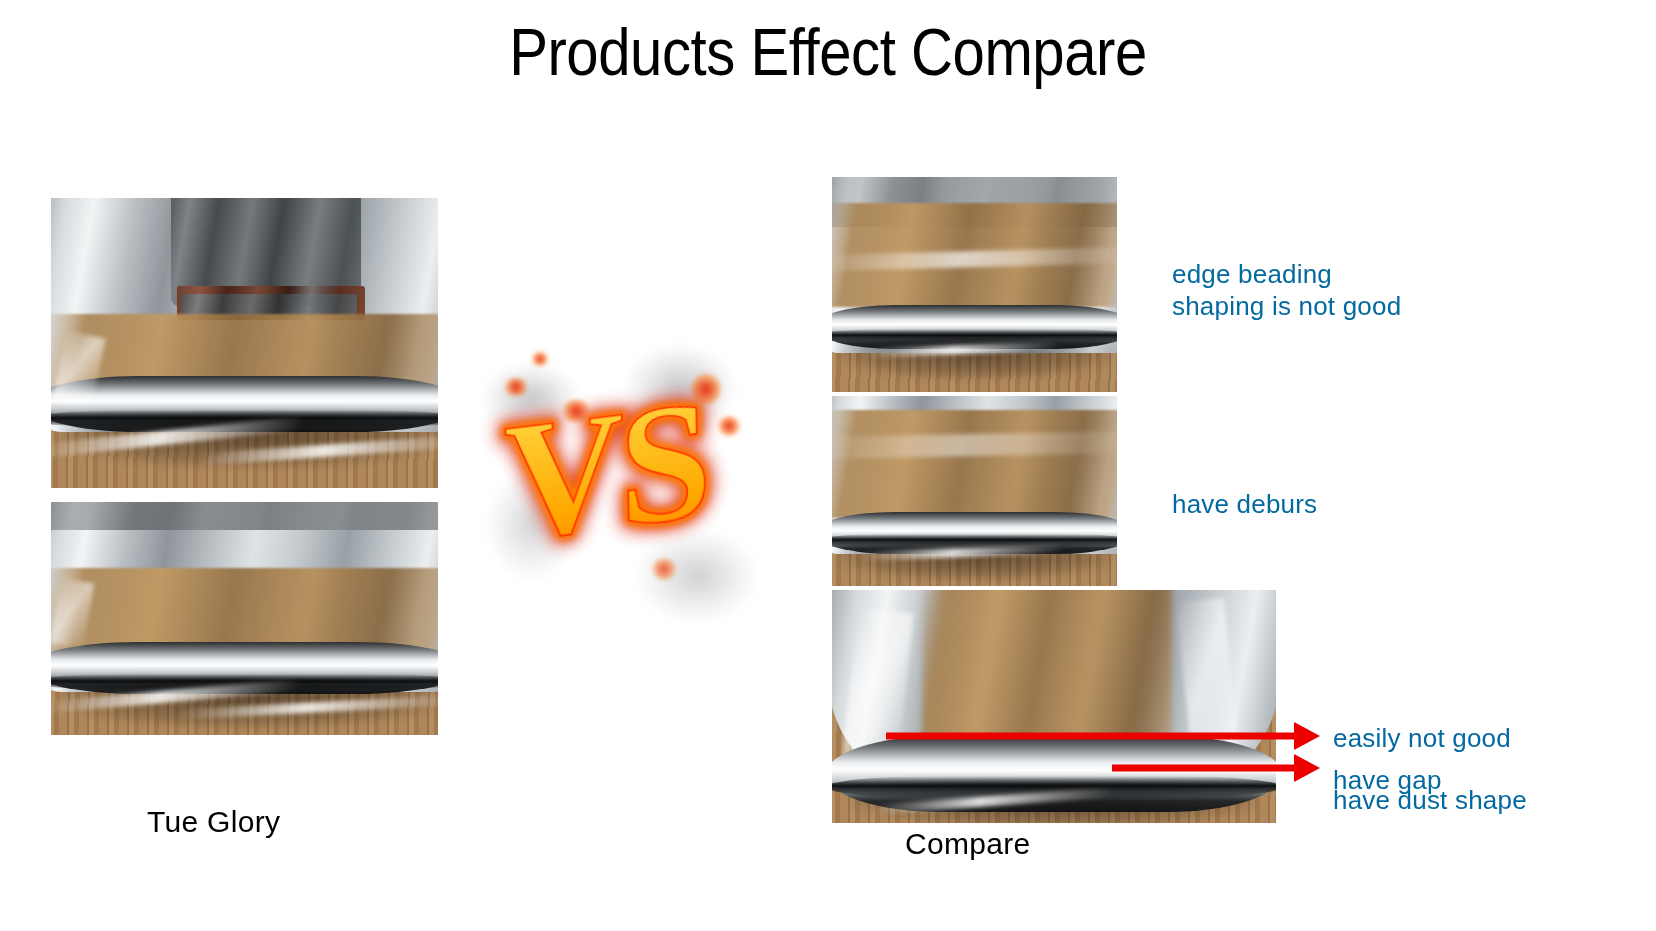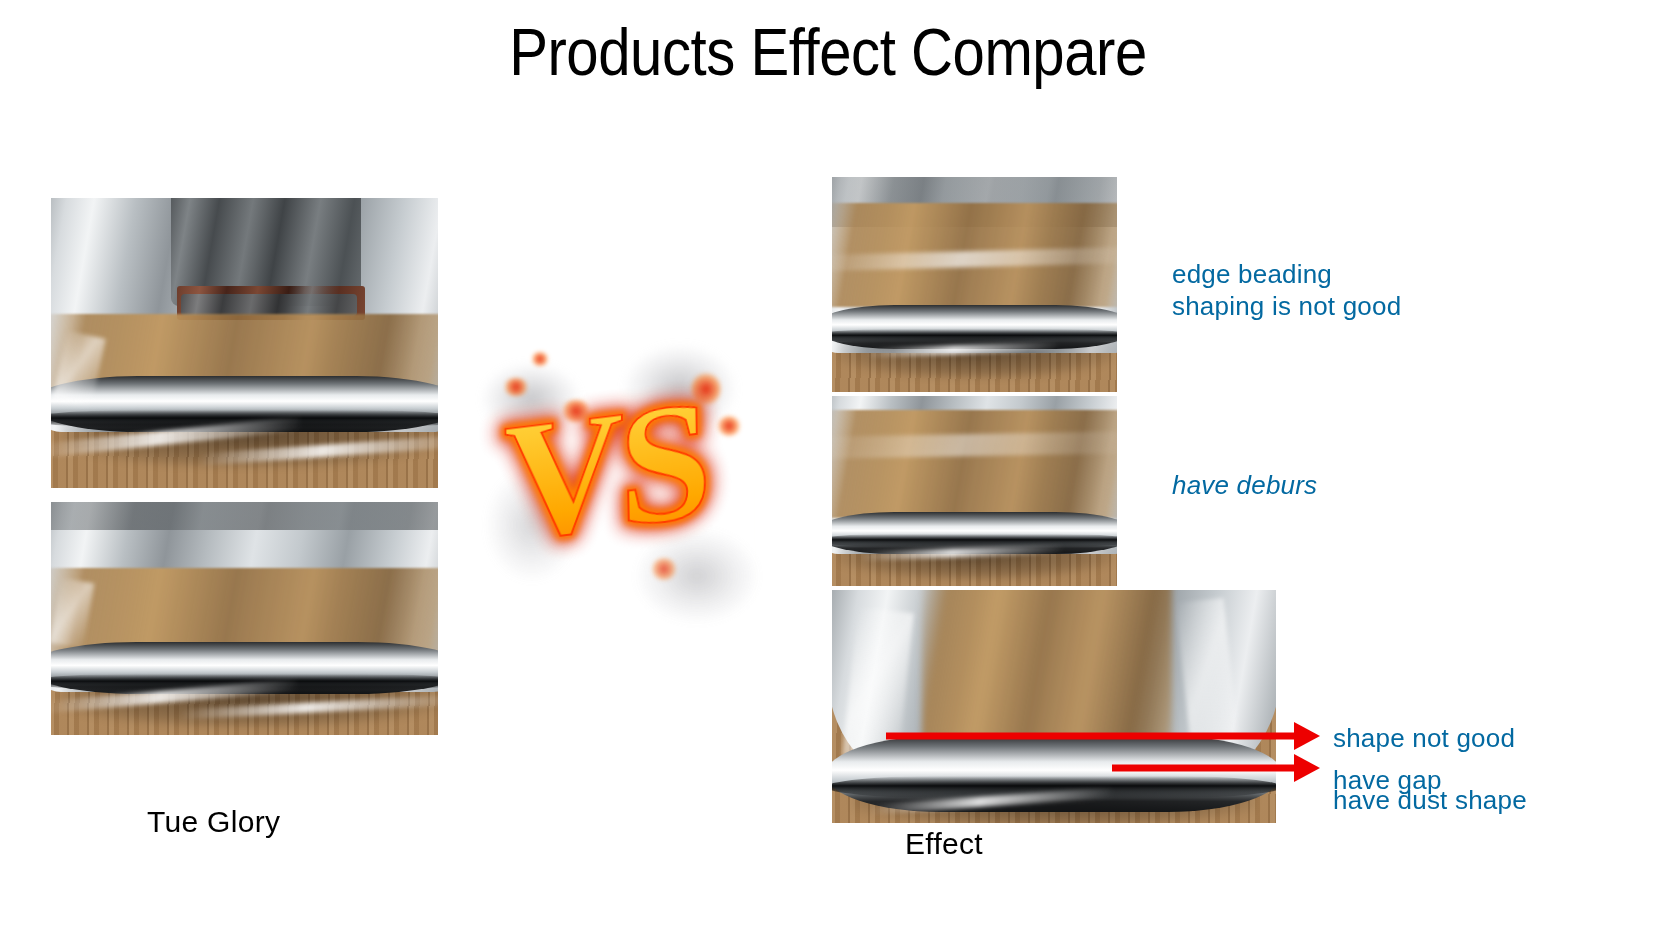--- a/index.html
+++ b/index.html
@@ -287,28 +287,28 @@
       <div class="wood-reflect" style="left:90px; top:-14px; width:250px; height:212px; filter:blur(3px);"></div>
       <div class="gloss" style="left:18px; top:20px; width:56px; height:150px; transform:rotate(6deg); opacity:.75;"></div>
       <div class="gloss" style="left:352px; top:10px; width:48px; height:160px; transform:rotate(-6deg); opacity:.7;"></div>
       <div class="chrome-ring" style="left:-6px; top:146px; width:456px; height:76px;"></div>
       <div class="dark-seam" style="left:-6px; top:186px; width:456px; height:22px;"></div>
       <div class="shadowpool" style="left:20px; top:190px; width:404px; height:48px;"></div>
       <div class="gloss" style="left:40px; top:206px; width:240px; height:10px; transform:rotate(-4deg);"></div>
     </div>
   </div>
 
-  <div class="bottom-label" style="left:905px; top:826px;">Effect</div>
+  <div class="bottom-label" style="left:905px; top:826px;">Compare</div>
 
   <div class="callout" style="left:1172px; top:258px;">edge beading
 shaping is not good</div>
 
-  <div class="callout" style="left:1172px; top:469px;font-style:italic;">have deburs</div>
-
-  <div class="callout" style="left:1333px; top:722px;">shape not good</div>
+  <div class="callout" style="left:1172px; top:488px;">have deburs</div>
+
+  <div class="callout" style="left:1333px; top:722px;">easily not good</div>
 
   <div class="callout" style="left:1333px; top:753px;margin-top:11px;">have gap</div>
 
   <div class="callout" style="left:1333px; top:784px;">have dust shape</div>
 
   <div class="arrow" style="left:886px; top:736px; width:440px;">
     <div class="shaft" style="width:414px;"></div>
     <div class="head" style="left:408px;"></div>
   </div>
 

